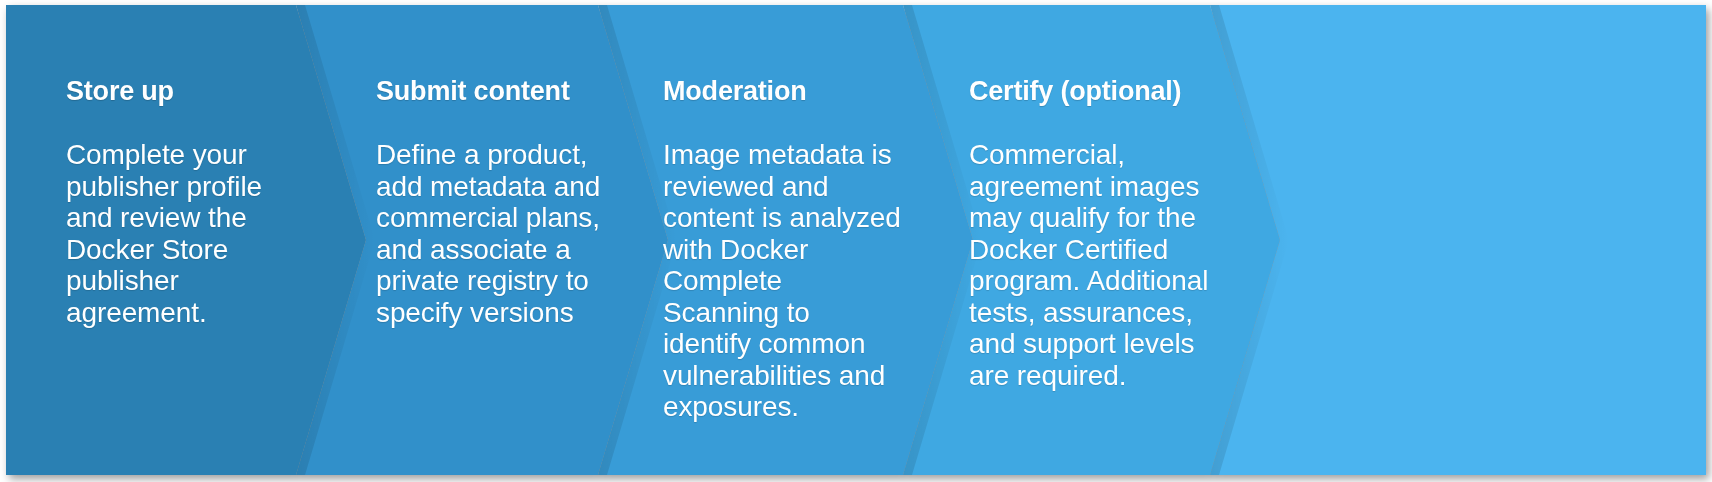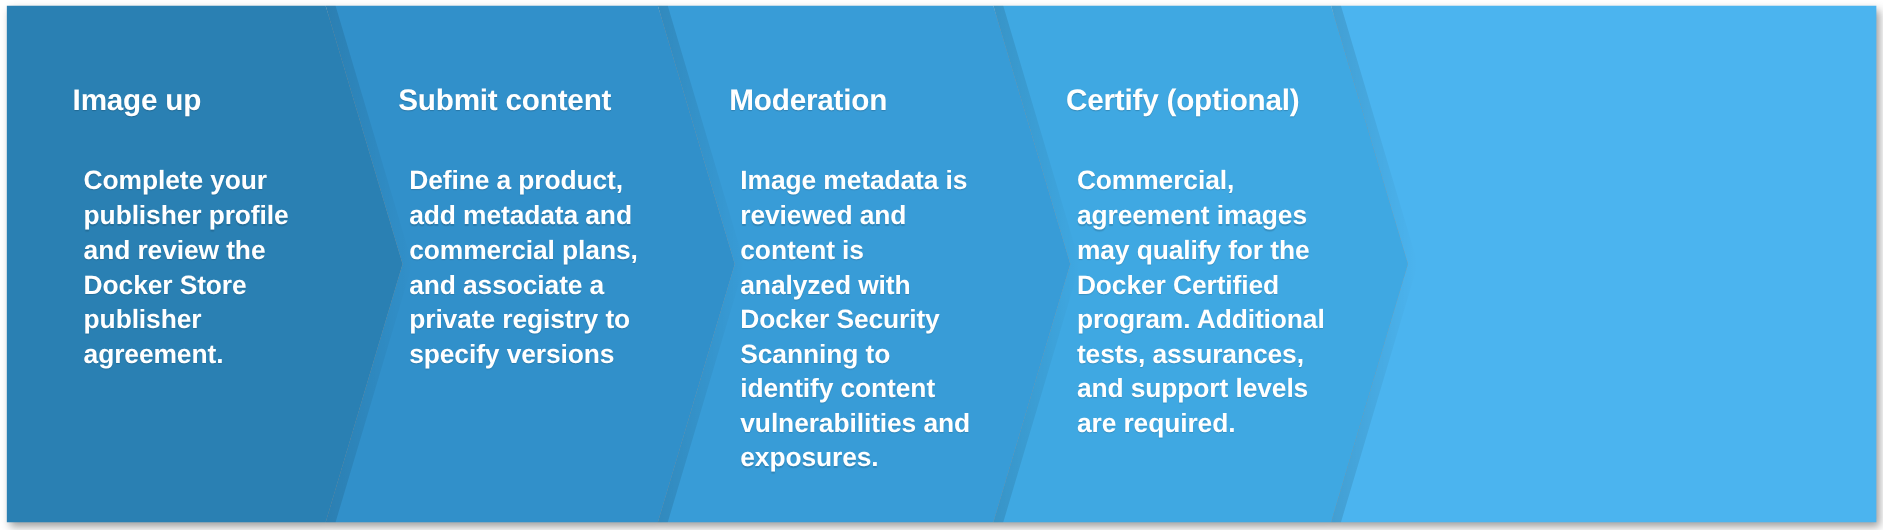--- a/index.html
+++ b/index.html
@@ -65,32 +65,32 @@
     line-height: 30px;
     letter-spacing: -0.2px;
     white-space: nowrap;
     text-shadow: 0 1px 1px rgba(0,0,0,0.18);
   }
 
   .step-body {
     position: absolute;
     top: 134px;
     left: 0;
-    margin: 10px;
+    margin: 0;
     color: #ffffff;
-    font-size: 24px;
-    font-weight: 700;
+    font-size: 28px;
+    font-weight: 400;
     line-height: 31.5px;
     letter-spacing: -0.1px;
     text-shadow: 0 1px 1px rgba(0,0,0,0.15);
   }
 
   
   .step-1 { left: 60px;   width: 236px; }
-  .step-2 { left: 356px;  width: 245px; }
+  .step-2 { left: 370px;  width: 245px; }
   .step-3 { left: 657px;  width: 238px; }
   .step-4 { left: 963px;  width: 252px; }
   .step-5 { left: 1290px; width: 258px; }
 </style>
 </head>
 <body>
 
 <div id="canvas">
 
   <div id="process-diagram">
@@ -117,32 +117,32 @@
         <path d="M290,0 L360,235 L290,470 L299,470 L369,235 L299,0 Z" fill="url(#seamShade)" opacity="0.55"></path>
         <path d="M592,0 L662,235 L592,470 L601,470 L671,235 L601,0 Z" fill="url(#seamShade)" opacity="0.55"></path>
         <path d="M897,0 L967,235 L897,470 L906,470 L976,235 L906,0 Z" fill="url(#seamShade)" opacity="0.55"></path>
         <path d="M1204,0 L1274,235 L1204,470 L1213,470 L1283,235 L1213,0 Z" fill="url(#seamShade)" opacity="0.55"></path>
       </g>
     </svg>
 
     <div class="steps-layer">
 
       <div class="step step-1">
-        <div class="step-title">Image up</div>
+        <div class="step-title">Store up</div>
         <div class="step-body">Complete your publisher profile and review the Docker Store publisher agreement.</div>
       </div>
 
       <div class="step step-2">
         <div class="step-title">Submit content</div>
         <div class="step-body">Define a product, add metadata and commercial plans, and associate a private registry to specify versions</div>
       </div>
 
       <div class="step step-3">
         <div class="step-title">Moderation</div>
-        <div class="step-body">Image metadata is reviewed and content is analyzed with Docker Security Scanning to identify content vulnerabilities and exposures.</div>
+        <div class="step-body">Image metadata is reviewed and content is analyzed with Docker Complete Scanning to identify common vulnerabilities and exposures.</div>
       </div>
 
       <div class="step step-4">
         <div class="step-title">Certify (optional)</div>
         <div class="step-body">Commercial, agreement images may qualify for the Docker Certified program.  Additional tests, assurances, and support levels are required.</div>
       </div>
 
 
     </div>
   </div>

